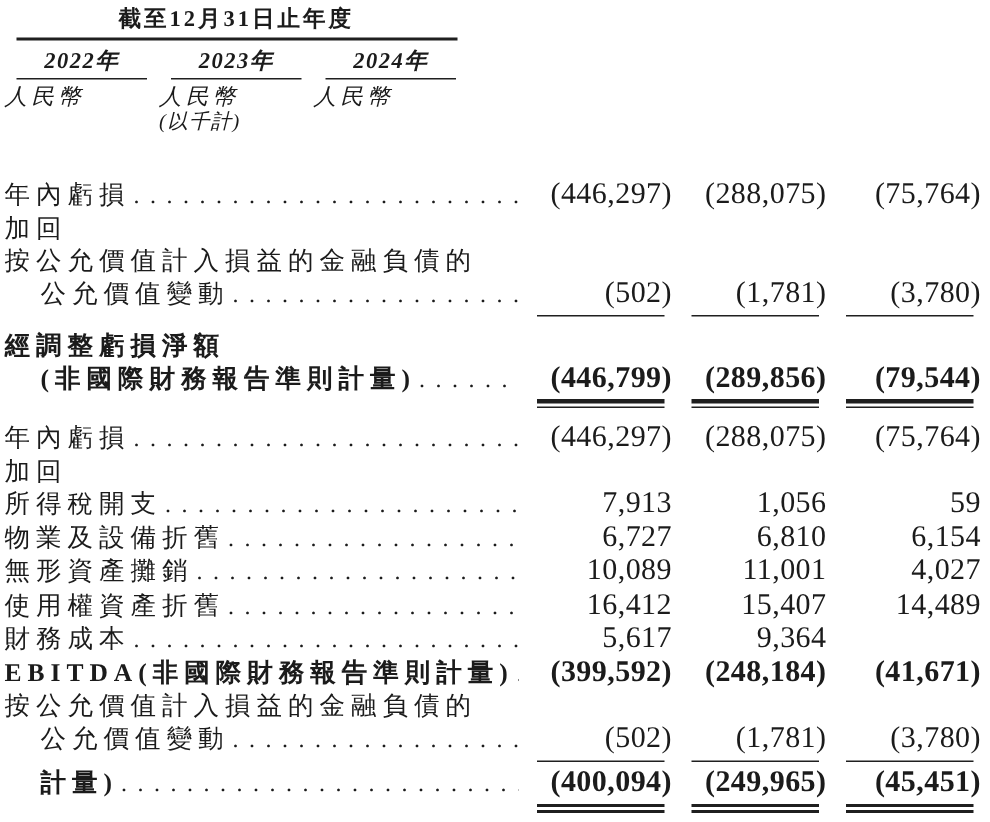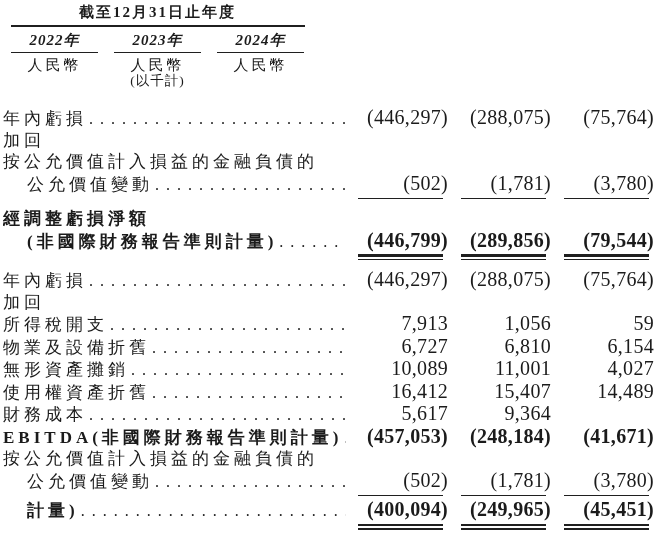--- a/index.html
+++ b/index.html
@@ -13,24 +13,24 @@
   
   .head{display:flex;flex-direction:column;}
   .hspacer{width:347px;}
   .hcols{width:309px;}
   .period{font-weight:bold;font-size:15px;letter-spacing:2px;text-align:center;white-space:nowrap;}
   .prule{height:1.8px;background:var(--rule,#1f1f1f);margin:3px 7px 0 8px;}
   .yrow{display:flex;margin-top:4px;font-style:italic;}
   .ycell{width:103px;text-align:center;font-weight:bold;font-size:15px;letter-spacing:1px;}
   .yrule{height:1.3px;background:var(--rule,#1f1f1f);margin:2px 8px 0 8px;}
   .crow{display:flex;}
-  .ccell{width:103px;text-align:center;font-size:15px;letter-spacing:3px;padding-top:4px;line-height:16px;}
+  .ccell{width:103px;font-style:italic;font-size:15px;letter-spacing:3px;padding-top:4px;line-height:16px;}
   .note{font-size:13.5px;letter-spacing:1px;}
   
-  #rows{margin-top:18px;}
+  #rows{margin-top:30px;}
   .trow{display:flex;align-items:baseline;line-height:21.5px;}
   .trow.gap{margin-top:6px;}
   .lbl{width:347px;display:flex;align-items:baseline;overflow:hidden;box-sizing:border-box;}
   .lbl.indent{padding-left:24px;}
   .ltext{font-size:17px;letter-spacing:4px;white-space:nowrap;}
   .dots{flex:1;overflow:hidden;white-space:nowrap;font-size:16px;letter-spacing:7px;margin:0 4px 0 2px;}
   .dots::after{content:"..................................................";}
   .val{width:103px;box-sizing:border-box;text-align:right;padding-right:5px;font-size:20px;letter-spacing:0.3px;white-space:nowrap;}
   .bold .ltext,.bold .val{font-weight:bold;}
   
@@ -228,21 +228,21 @@
           <span class="dots"></span>
         </div>
         <div class="val">5,617</div>
         <div class="val">9,364</div>
       </div>
       <div class="trow bold">
         <div class="lbl">
           <span class="ltext">EBITDA(非國際財務報告準則計量)</span>
           <span class="dots"></span>
         </div>
-        <div class="val">(457,053)</div>
+        <div class="val">(399,592)</div>
         <div class="val">(248,184)</div>
         <div class="val">(41,671)</div>
       </div>
       <div class="trow">
         <div class="lbl">
           <span class="ltext">按公允價值計入損益的金融負債的</span>
         </div>
         <div class="val"></div>
         <div class="val"></div>
         <div class="val"></div>

